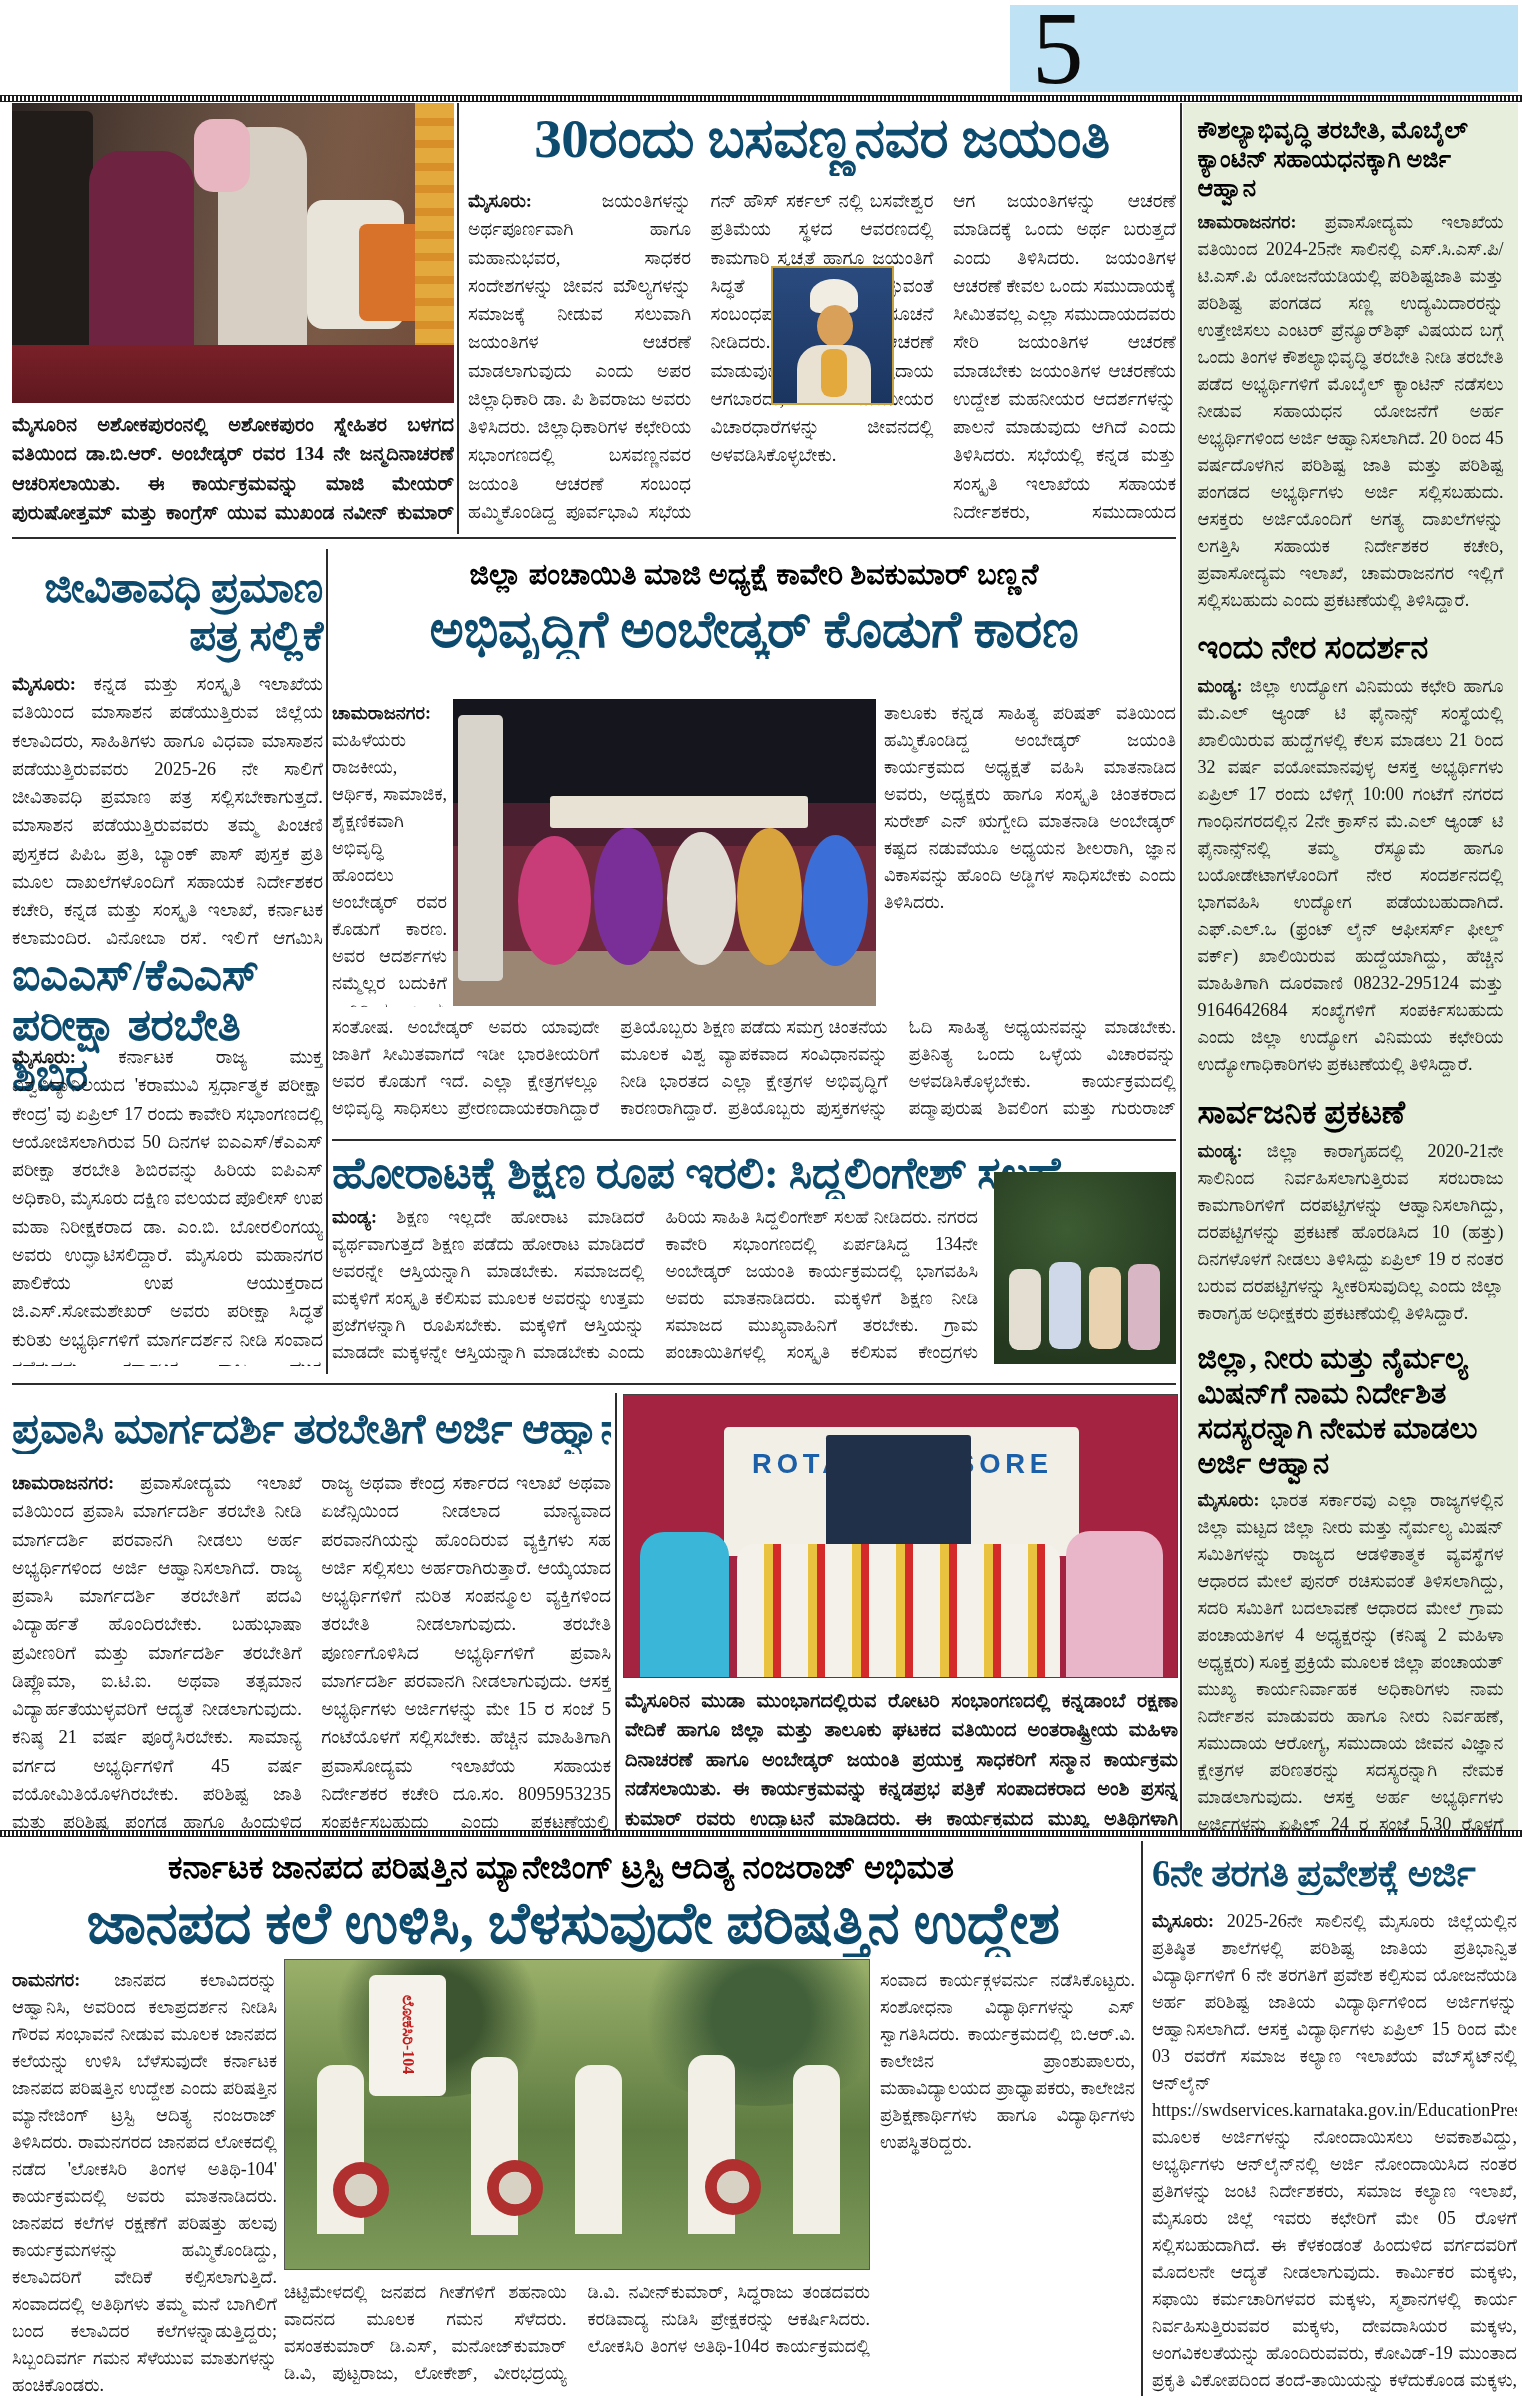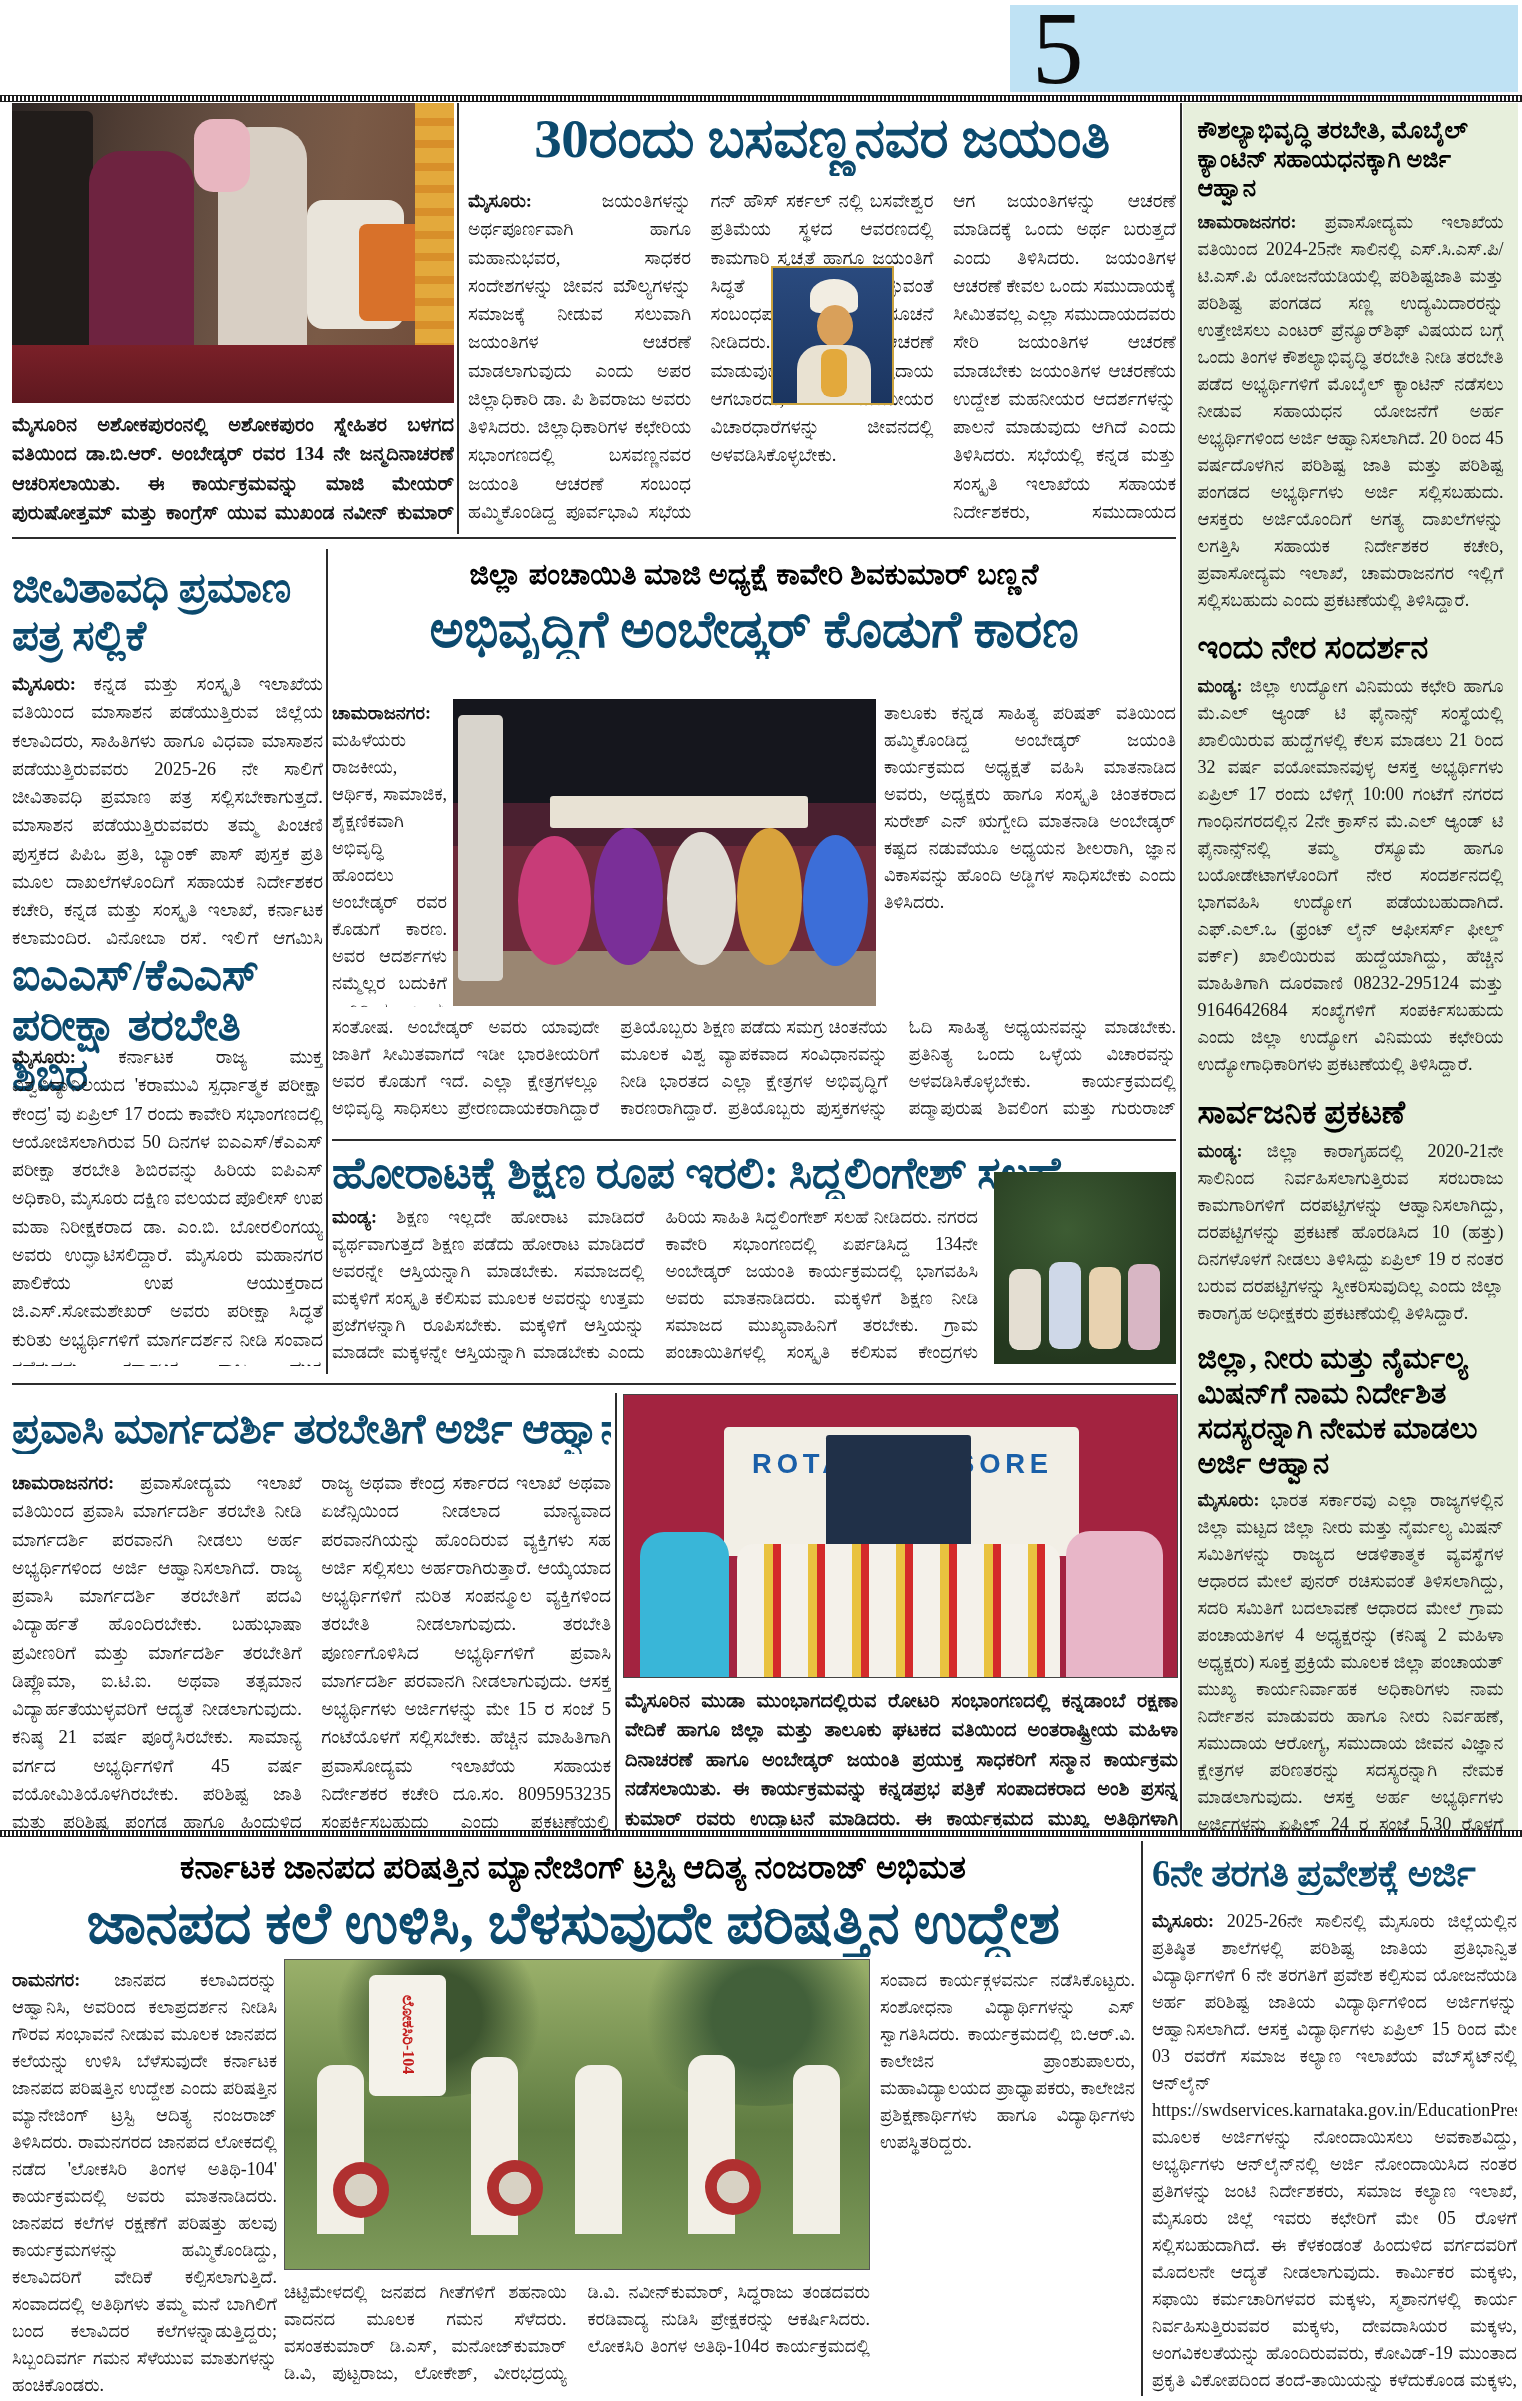--- a/index.html
+++ b/index.html
@@ -81,21 +81,21 @@
 
   <div class="photo" style="left:771px;top:266px;width:123px;height:139px;background:linear-gradient(#2a4a7e,#1b3560);border:2.4px solid #caa23c">
     <div class="ph" style="left:37px;top:11.3px;width:48px;height:34px;background:#f2ede2;border-radius:50% 50% 20% 20%"></div>
     <div class="ph" style="left:44px;top:37px;width:36px;height:42px;background:#d9a05a"></div>
     <div class="ph" style="left:24px;top:77px;width:74px;height:61px;background:#e9e2d2;border-radius:24px 24px 0 0"></div>
     <div class="ph" style="left:48px;top:81px;width:26px;height:48px;background:#e3a93c;border-radius:9.7px"></div>
   </div>
 
   <div class="abs rule-h" style="left:12px;top:537px;width:1164px"></div>
 
-  <div class="abs hl" style="left:12px;top:565px;width:311px;font-size:42px;text-align:left">ಜೀವಿತಾವಧಿ ಪ್ರಮಾಣ ಪತ್ರ ಸಲ್ಲಿಕೆ</div>
+  <div class="abs hl" style="left:12px;top:565px;width:311px;font-size:42px;text-align:right">ಜೀವಿತಾವಧಿ ಪ್ರಮಾಣ ಪತ್ರ ಸಲ್ಲಿಕೆ</div>
   <div class="abs bt" style="left:12px;top:670px;width:311px;height:274px">
     <b class="dl">ಮೈಸೂರು:</b>
     <span>ಕನ್ನಡ ಮತ್ತು ಸಂಸ್ಕೃತಿ ಇಲಾಖೆಯ ವತಿಯಿಂದ ಮಾಸಾಶನ ಪಡೆಯುತ್ತಿರುವ ಜಿಲ್ಲೆಯ ಕಲಾವಿದರು, ಸಾಹಿತಿಗಳು ಹಾಗೂ ವಿಧವಾ ಮಾಸಾಶನ ಪಡೆಯುತ್ತಿರುವವರು 2025-26 ನೇ ಸಾಲಿಗೆ ಜೀವಿತಾವಧಿ ಪ್ರಮಾಣ ಪತ್ರ ಸಲ್ಲಿಸಬೇಕಾಗುತ್ತದೆ. ಮಾಸಾಶನ ಪಡೆಯುತ್ತಿರುವವರು ತಮ್ಮ ಪಿಂಚಣಿ ಪುಸ್ತಕದ ಪಿಪಿಒ ಪ್ರತಿ, ಬ್ಯಾಂಕ್ ಪಾಸ್ ಪುಸ್ತಕ ಪ್ರತಿ ಮೂಲ ದಾಖಲೆಗಳೊಂದಿಗೆ ಸಹಾಯಕ ನಿರ್ದೇಶಕರ ಕಚೇರಿ, ಕನ್ನಡ ಮತ್ತು ಸಂಸ್ಕೃತಿ ಇಲಾಖೆ, ಕರ್ನಾಟಕ ಕಲಾಮಂದಿರ, ವಿನೋಬಾ ರಸ್ತೆ, ಇಲ್ಲಿಗೆ ಆಗಮಿಸಿ ಜೀವಿತಾವಧಿ ಪ್ರಮಾಣ ಪತ್ರದ ಪ್ರತಿಯನ್ನು ಪಡೆದು ಪತ್ರಾಂಕಿತ ಅಧಿಕಾರಿಗಳಿಂದ ದೃಢೀಕರಿಸಿ ಏಪ್ರಿಲ್ 29 ರಂದು ಸಂಜೆ 5:30 ರೊಳಗೆ ಮರು ಅರ್ಜಿ ಸಲ್ಲಿಸಲು ಸೂಚಿಸಿದೆ. ಹೆಚ್ಚಿನ ಮಾಹಿತಿಗಾಗಿ ಕಚೇರಿ ದೂ ಸಂ: 0821-2513225 ನ್ನು ಸಂಪರ್ಕಿಸಬಹುದು ಎಂದು ಕನ್ನಡ ಮತ್ತು ಸಂಸ್ಕೃತಿ ಇಲಾಖೆಯ ಸಹಾಯಕ ನಿರ್ದೇಶಕರಾದ ಎಂ.ಡಿ ಸುದರ್ಶನ್ ಅವರು ಪ್ರಕಟಣೆಯಲ್ಲಿ ತಿಳಿಸಿದ್ದಾರೆ.</span>
   </div>
   <div class="abs hl" style="left:12px;top:951px;width:311px;font-size:44px">ಐಎಎಸ್/ಕೆಎಎಸ್ ಪರೀಕ್ಷಾ ತರಬೇತಿ ಶಿಬಿರ</div>
   <div class="abs bt" style="left:12px;top:1043px;width:311px;height:323px">
     <b class="dl">ಮೈಸೂರು:</b>
     <span>ಕರ್ನಾಟಕ ರಾಜ್ಯ ಮುಕ್ತ ವಿಶ್ವವಿದ್ಯಾನಿಲಯದ 'ಕರಾಮುವಿ ಸ್ಪರ್ಧಾತ್ಮಕ ಪರೀಕ್ಷಾ ಕೇಂದ್ರ' ವು ಏಪ್ರಿಲ್ 17 ರಂದು ಕಾವೇರಿ ಸಭಾಂಗಣದಲ್ಲಿ ಆಯೋಜಿಸಲಾಗಿರುವ 50 ದಿನಗಳ ಐಎಎಸ್/ಕೆಎಎಸ್ ಪರೀಕ್ಷಾ ತರಬೇತಿ ಶಿಬಿರವನ್ನು ಹಿರಿಯ ಐಪಿಎಸ್ ಅಧಿಕಾರಿ, ಮೈಸೂರು ದಕ್ಷಿಣ ವಲಯದ ಪೊಲೀಸ್ ಉಪ ಮಹಾ ನಿರೀಕ್ಷಕರಾದ ಡಾ. ಎಂ.ಬಿ. ಬೋರಲಿಂಗಯ್ಯ ಅವರು ಉದ್ಘಾಟಿಸಲಿದ್ದಾರೆ. ಮೈಸೂರು ಮಹಾನಗರ ಪಾಲಿಕೆಯ ಉಪ ಆಯುಕ್ತರಾದ ಜಿ.ಎಸ್.ಸೋಮಶೇಖರ್ ಅವರು ಪರೀಕ್ಷಾ ಸಿದ್ಧತೆ ಕುರಿತು ಅಭ್ಯರ್ಥಿಗಳಿಗೆ ಮಾರ್ಗದರ್ಶನ ನೀಡಿ ಸಂವಾದ ನಡೆಸುವರು. ಕರ್ನಾಟಕ ರಾಜ್ಯ ಮುಕ್ತ ವಿಶ್ವವಿದ್ಯಾಲಯದ ಕುಲಪತಿಗಳಾದ ಪ್ರೊ. ಶರಣಪ್ಪ ವಿ. ಹಲಸೆ ಅವರು ಅಧ್ಯಕ್ಷತೆಯನ್ನು ವಹಿಸಲಿದ್ದು, ಕುಲಸಚಿವರಾದ ಪ್ರೊ. ಕೆ.ಬಿ.ಪ್ರವೀಣ ಉಪಸ್ಥಿತರಿರಲಿದ್ದಾರೆ. ತರಬೇತಿ ಸೇರಬಯಸುವ ಆಸಕ್ತ ಅಭ್ಯರ್ಥಿಗಳು ಈಗಲೂ ಪ್ರವೇಶಾತಿ ಪಡೆಯಬಹುದಾಗಿದ್ದು, ಪ್ರವೇಶಾತಿಗಾಗಿ 0821-2515944/9964760090 ನ್ನು ಸಂಪರ್ಕಿಸಬಹುದು ಎಂದು ಸ್ಪರ್ಧಾತ್ಮಕ ತರಬೇತಿ ಕೇಂದ್ರದ ಸಂಯೋಜನಾಧಿಕಾರಿಯಾದ ಜೈನಹಳ್ಳಿ ಸತ್ಯನಾರಾಯಣಗೌಡ ಅವರು ತಿಳಿಸಿದ್ದಾರೆ.</span>
   </div>
 
@@ -193,21 +193,21 @@
       <div class="g-hl" style="font-size:29px">ಜಿಲ್ಲಾ, ನೀರು ಮತ್ತು ನೈರ್ಮಲ್ಯ ಮಿಷನ್‌ಗೆ ನಾಮ ನಿರ್ದೇಶಿತ ಸದಸ್ಯರನ್ನಾಗಿ ನೇಮಕ ಮಾಡಲು ಅರ್ಜಿ ಆಹ್ವಾನ</div>
       <div class="bt-sm">
         <b class="dl">ಮೈಸೂರು:</b>
         <span>ಭಾರತ ಸರ್ಕಾರವು ಎಲ್ಲಾ ರಾಜ್ಯಗಳಲ್ಲಿನ ಜಿಲ್ಲಾ ಮಟ್ಟದ ಜಿಲ್ಲಾ ನೀರು ಮತ್ತು ನೈರ್ಮಲ್ಯ ಮಿಷನ್ ಸಮಿತಿಗಳನ್ನು ರಾಜ್ಯದ ಆಡಳಿತಾತ್ಮಕ ವ್ಯವಸ್ಥೆಗಳ ಆಧಾರದ ಮೇಲೆ ಪುನರ್ ರಚಿಸುವಂತೆ ತಿಳಿಸಲಾಗಿದ್ದು, ಸದರಿ ಸಮಿತಿಗೆ ಬದಲಾವಣೆ ಆಧಾರದ ಮೇಲೆ ಗ್ರಾಮ ಪಂಚಾಯತಿಗಳ 4 ಅಧ್ಯಕ್ಷರನ್ನು (ಕನಿಷ್ಠ 2 ಮಹಿಳಾ ಅಧ್ಯಕ್ಷರು) ಸೂಕ್ತ ಪ್ರಕ್ರಿಯೆ ಮೂಲಕ ಜಿಲ್ಲಾ ಪಂಚಾಯತ್ ಮುಖ್ಯ ಕಾರ್ಯನಿರ್ವಾಹಕ ಅಧಿಕಾರಿಗಳು ನಾಮ ನಿರ್ದೇಶನ ಮಾಡುವರು ಹಾಗೂ ನೀರು ನಿರ್ವಹಣೆ, ಸಮುದಾಯ ಆರೋಗ್ಯ, ಸಮುದಾಯ ಜೀವನ ವಿಜ್ಞಾನ ಕ್ಷೇತ್ರಗಳ ಪರಿಣತರನ್ನು ಸದಸ್ಯರನ್ನಾಗಿ ನೇಮಕ ಮಾಡಲಾಗುವುದು. ಆಸಕ್ತ ಅರ್ಹ ಅಭ್ಯರ್ಥಿಗಳು ಅರ್ಜಿಗಳನ್ನು ಏಪ್ರಿಲ್ 24 ರ ಸಂಜೆ 5.30 ರೊಳಗೆ ಜಿಲ್ಲಾ ಪಂಚಾಯತ್ ಕಛೇರಿಗೆ ಸಲ್ಲಿಸಬಹುದು ಎಂದು ಪ್ರಕಟಣೆಯಲ್ಲಿ ತಿಳಿಸಿದ್ದಾರೆ.</span>
       </div>
     </div>
   </div>
 
   <div class="abs hatch" style="left:0;top:1830px;width:1523px;height:6.5px"></div>
 
-  <div class="abs kicker" style="left:12px;top:1849px;width:1122px;font-size:32px">ಕರ್ನಾಟಕ ಜಾನಪದ ಪರಿಷತ್ತಿನ ಮ್ಯಾನೇಜಿಂಗ್ ಟ್ರಸ್ಟಿ ಆದಿತ್ಯ ನಂಜರಾಜ್ ಅಭಿಮತ</div>
+  <div class="abs kicker" style="left:0;top:1849px;width:1122px;font-size:32px">ಕರ್ನಾಟಕ ಜಾನಪದ ಪರಿಷತ್ತಿನ ಮ್ಯಾನೇಜಿಂಗ್ ಟ್ರಸ್ಟಿ ಆದಿತ್ಯ ನಂಜರಾಜ್ ಅಭಿಮತ</div>
   <div class="abs hl" style="left:12px;top:1891px;width:1122px;font-size:58px;text-align:center;white-space:nowrap;overflow:hidden">ಜಾನಪದ ಕಲೆ ಉಳಿಸಿ, ಬೆಳಸುವುದೇ ಪರಿಷತ್ತಿನ ಉದ್ದೇಶ</div>
 
   <div class="abs bt-sm" style="left:12px;top:1967px;width:265px;height:426px">
     <b class="dl">ರಾಮನಗರ:</b>
     <span>ಜಾನಪದ ಕಲಾವಿದರನ್ನು ಆಹ್ವಾನಿಸಿ, ಅವರಿಂದ ಕಲಾಪ್ರದರ್ಶನ ನೀಡಿಸಿ ಗೌರವ ಸಂಭಾವನೆ ನೀಡುವ ಮೂಲಕ ಜಾನಪದ ಕಲೆಯನ್ನು ಉಳಿಸಿ ಬೆಳೆಸುವುದೇ ಕರ್ನಾಟಕ ಜಾನಪದ ಪರಿಷತ್ತಿನ ಉದ್ದೇಶ ಎಂದು ಪರಿಷತ್ತಿನ ಮ್ಯಾನೇಜಿಂಗ್ ಟ್ರಸ್ಟಿ ಆದಿತ್ಯ ನಂಜರಾಜ್ ತಿಳಿಸಿದರು. ರಾಮನಗರದ ಜಾನಪದ ಲೋಕದಲ್ಲಿ ನಡೆದ 'ಲೋಕಸಿರಿ ತಿಂಗಳ ಅತಿಥಿ-104' ಕಾರ್ಯಕ್ರಮದಲ್ಲಿ ಅವರು ಮಾತನಾಡಿದರು. ಜಾನಪದ ಕಲೆಗಳ ರಕ್ಷಣೆಗೆ ಪರಿಷತ್ತು ಹಲವು ಕಾರ್ಯಕ್ರಮಗಳನ್ನು ಹಮ್ಮಿಕೊಂಡಿದ್ದು, ಕಲಾವಿದರಿಗೆ ವೇದಿಕೆ ಕಲ್ಪಿಸಲಾಗುತ್ತಿದೆ. ಸಂವಾದದಲ್ಲಿ ಅತಿಥಿಗಳು ತಮ್ಮ ಮನೆ ಬಾಗಿಲಿಗೆ ಬಂದ ಕಲಾವಿದರ ಕಲೆಗಳನ್ನಾಡುತ್ತಿದ್ದರು; ಸಿಬ್ಬಂದಿವರ್ಗ ಗಮನ ಸೆಳೆಯುವ ಮಾತುಗಳನ್ನು ಹಂಚಿಕೊಂಡರು.</span>
   </div>
 
   <div class="photo" style="left:284px;top:1959px;width:586px;height:311px;background:linear-gradient(#9ab06a,#5f7c42 55%,#7e9a5a);border:1.6px solid #555">
     <div class="ph" style="left:32px;top:-24px;width:242px;height:161px;background:radial-gradient(circle,#3d5530 30%,transparent 70%)"></div>
     <div class="ph" style="left:339px;top:-32px;width:274px;height:178px;background:radial-gradient(circle,#42603a 30%,transparent 70%)"></div>

